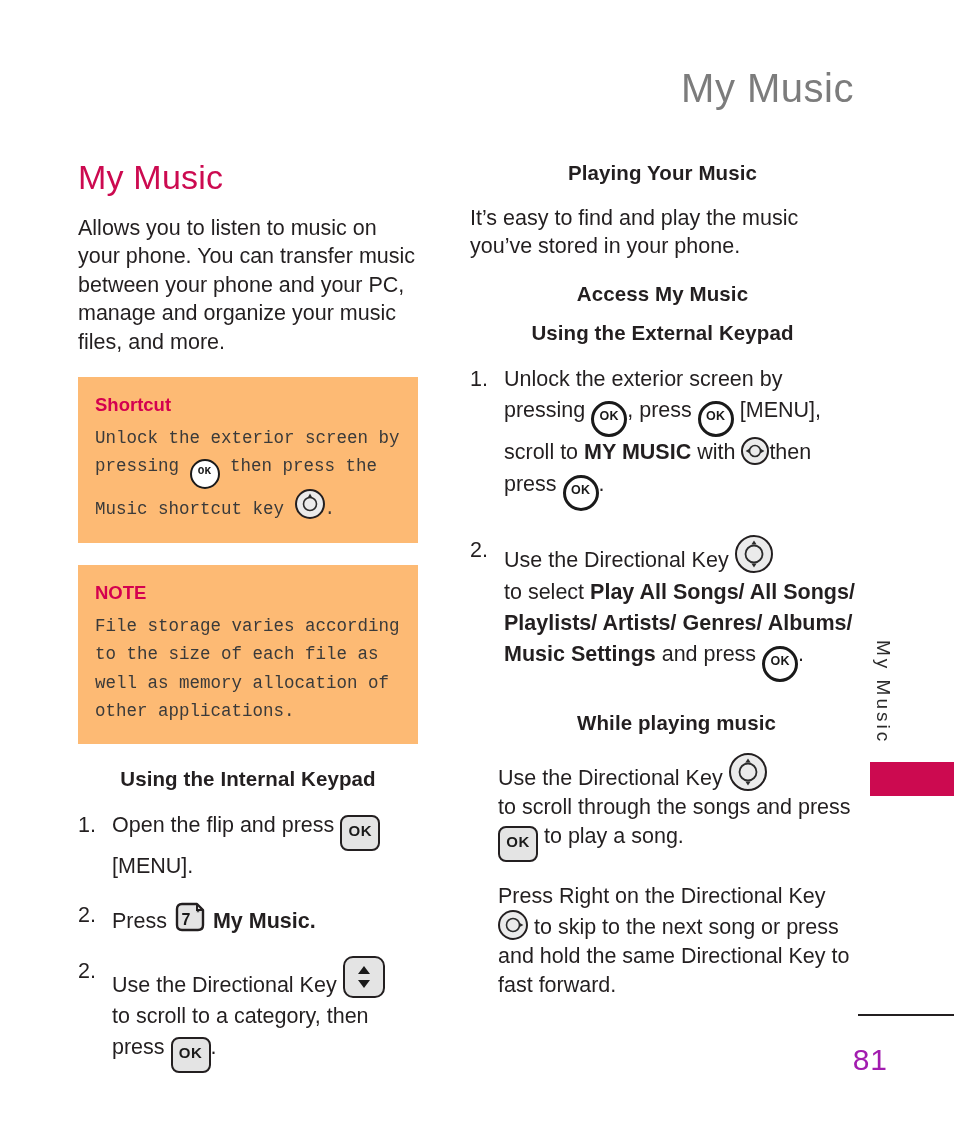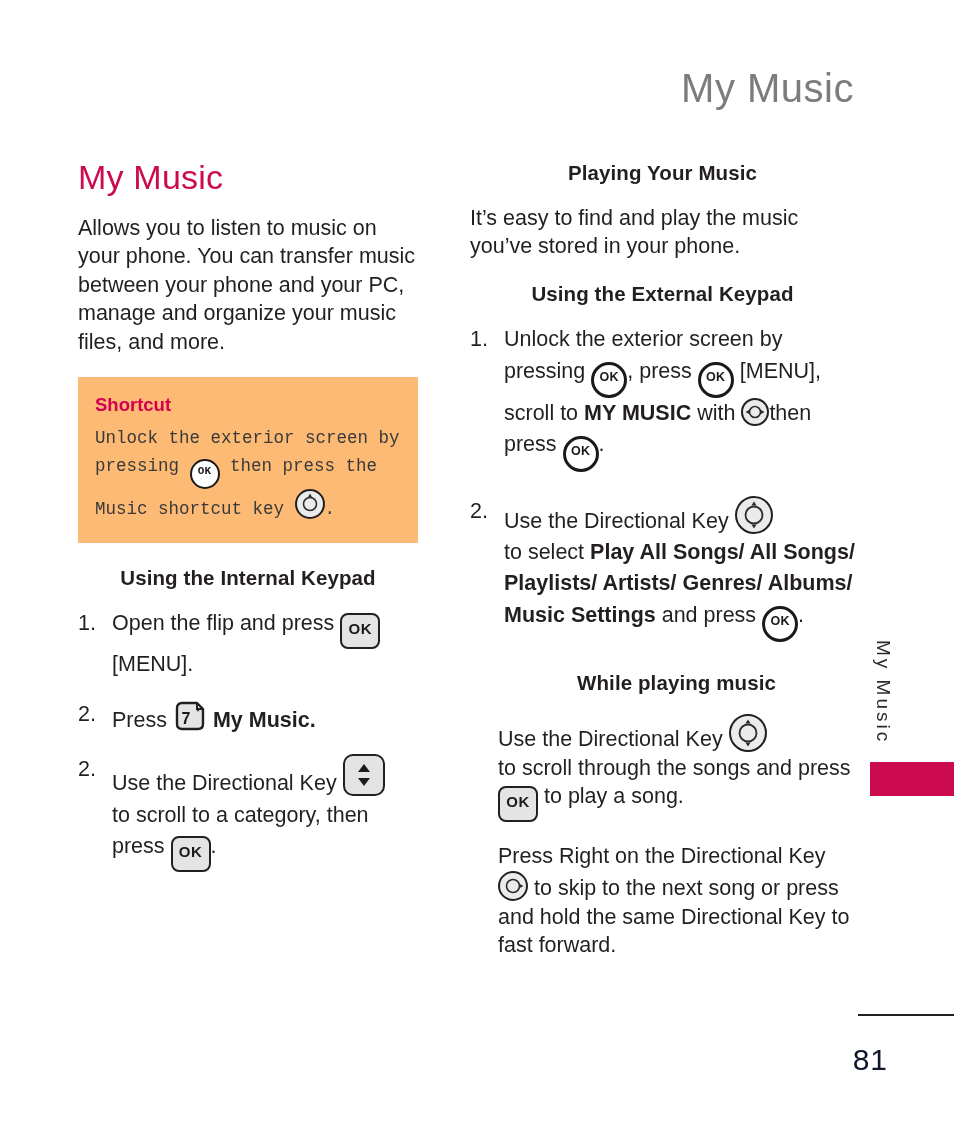--- a/index.html
+++ b/index.html
@@ -205,21 +205,21 @@
     top: 1014px;
     width: 96px;
     height: 2px;
     background: #231f20;
   }
   .page-number {
     position: absolute;
     right: 66px;
     top: 1043px;
     font-size: 30px;
-    color: #0f172a;
+    color: #a21caf;
     letter-spacing: 1px;
   }
 </style>
 </head>
 <body>
 
 <div class="page-header">My Music</div>
 
 <div class="columns">
 
@@ -236,20 +236,24 @@
         <span>then press the Music shortcut key</span>
         <span class="key key-dpad sm">
           <svg width="26" height="26" viewBox="0 0 26 26" style="display:block">
             <circle cx="13" cy="13" r="6.5" fill="none" stroke="#2b2b2b" stroke-width="1.6"></circle>
             <polygon points="13,2.6 15.2,6.4 10.8,6.4" fill="#2b2b2b"></polygon>
           </svg>
         </span><span>.</span>
       </p>
     </div>
 
+    <div class="callout">
+      <div class="callout-label">NOTE</div>
+      <p class="callout-text">File storage varies according to the size of each file as well as memory allocation of other applications.</p>
+    </div>
 
     <h2 class="sub-head">Using the Internal Keypad</h2>
 
     <ol class="steps">
 
       <li>
         <span class="num">1.</span>
         <span>Open the flip and press</span>
         <span class="key key-ok-sq">OK</span><br>
         <span>[MENU].</span>
@@ -283,20 +287,21 @@
       </li>
 
     </ol>
   </div>
 
   <div class="col-right">
 
     <h2 class="sub-head">Playing Your Music</h2>
     <p class="body">It’s easy to find and play the music you’ve stored in your phone.</p>
 
+    <h2 class="sub-head tight">Access My Music</h2>
     <h2 class="sub-head">Using the External Keypad</h2>
 
     <ol class="steps">
 
       <li>
         <span class="num">1.</span>
         <span>Unlock the exterior screen by pressing</span>
         <span class="key key-ok-rd">OK</span><span>, press</span>
         <span class="key key-ok-rd">OK</span>
         <span>[MENU], scroll to</span>

